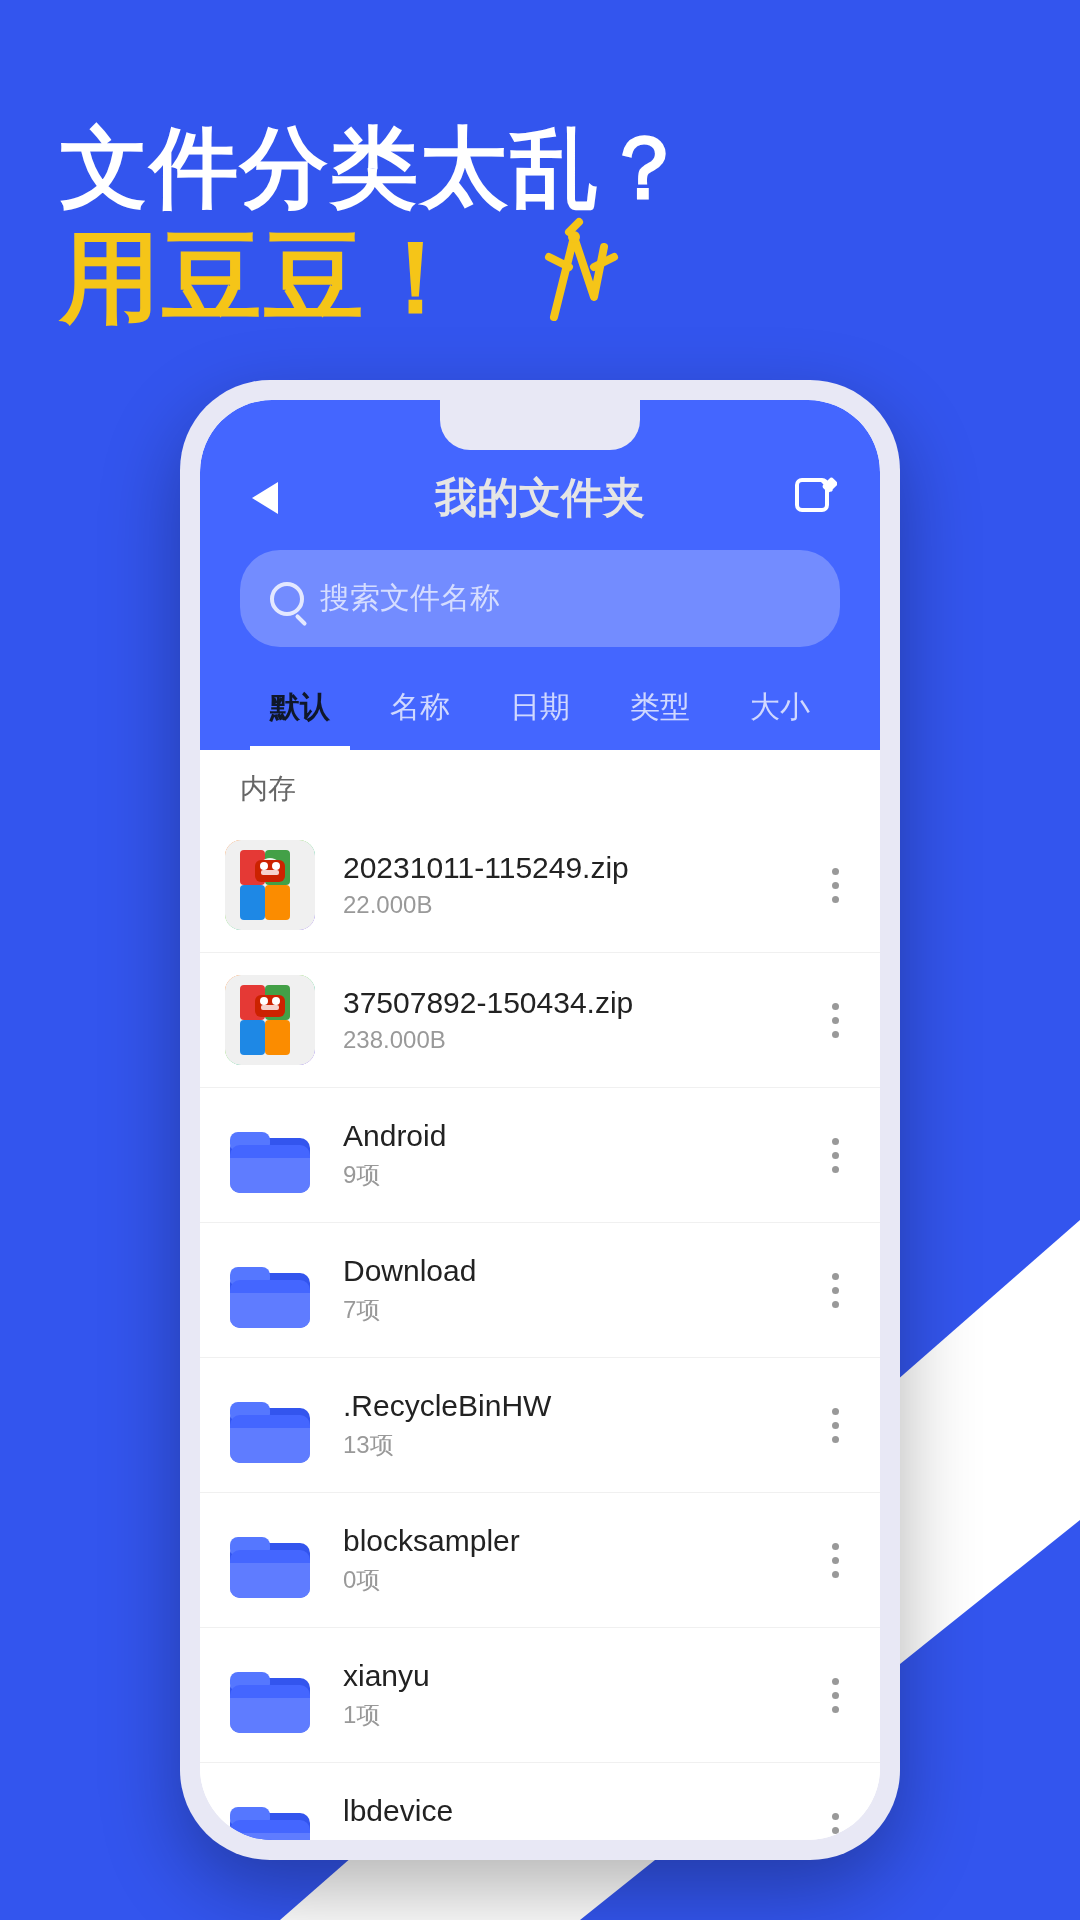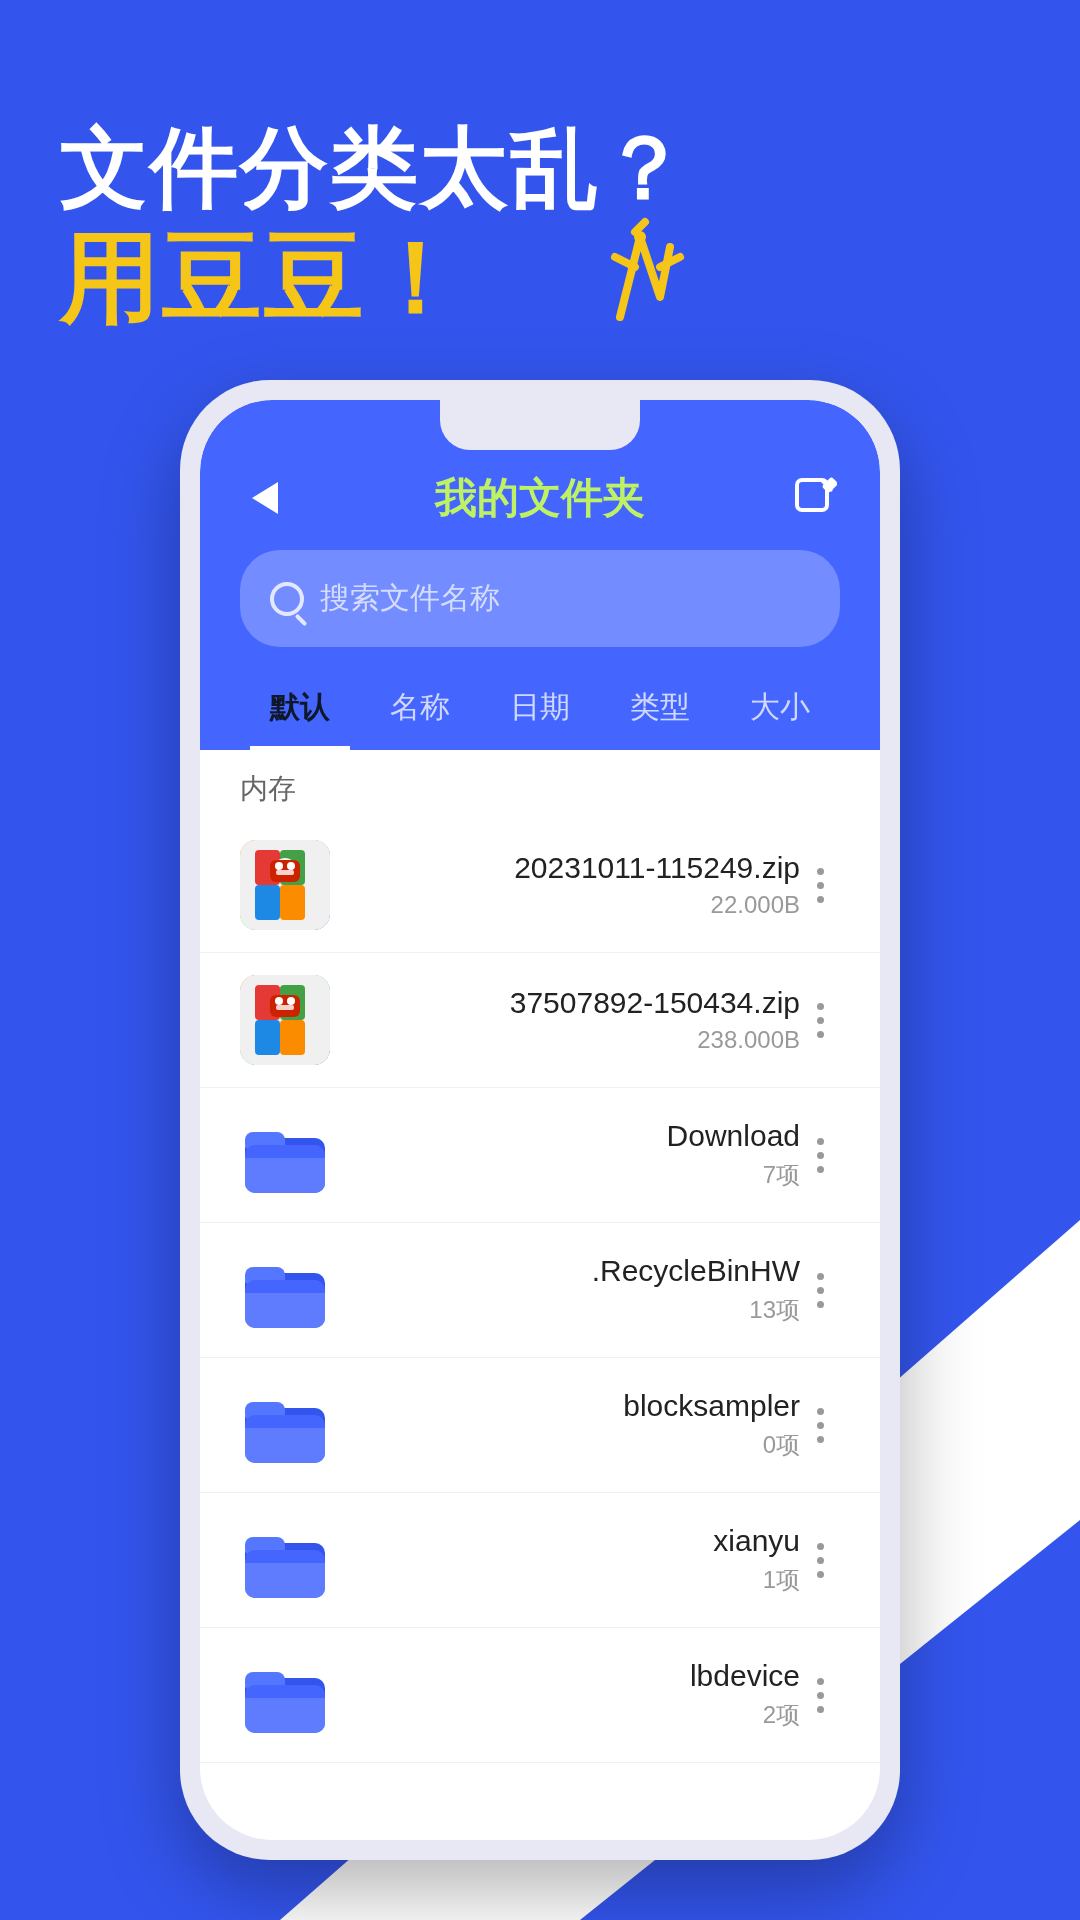--- a/index.html
+++ b/index.html
@@ -57,21 +57,20 @@
 
     .header-line2 {
       font-size: 100px;
       font-weight: 900;
       color: #f5c518;
       line-height: 1.1;
       letter-spacing: 2px;
       display: flex;
       align-items: center;
       gap: 26px;
-      justify-content: space-between;
     }
 
     
     .phone-container {
       position: absolute;
       top: 380px;
       left: 50%;
       transform: translateX(-50%);
       z-index: 5;
     }
@@ -135,21 +134,21 @@
       width: 0;
       height: 0;
       border-top: 16px solid transparent;
       border-bottom: 16px solid transparent;
       border-right: 26px solid white;
     }
 
     .app-title {
       font-size: 42px;
       font-weight: 600;
-      color: #bef264;
+      color: #e5e5e5;
     }
 
     .edit-btn {
       width: 50px;
       height: 50px;
       display: flex;
       align-items: center;
       justify-content: center;
     }
 
@@ -222,24 +221,23 @@
     .section-label {
       font-size: 28px;
       color: #666;
       padding: 20px 24px 10px 40px;
       font-weight: 500;
     }
 
     .file-item {
       display: flex;
       align-items: center;
-      padding: 22px 40px;
+      padding: 22px 25px;
       border-bottom: 1px solid #f0f0f0;
       position: relative;
-      text-align: right;
     }
 
     .file-icon {
       width: 90px;
       height: 90px;
       border-radius: 16px;
       margin-right: 28px;
       flex-shrink: 0;
       display: flex;
       align-items: center;
@@ -394,111 +392,130 @@
             <div class="file-name">37507892-150434.zip</div>
             <div class="file-meta">238.000B</div>
           </div>
           <div class="more-btn">
             <div class="more-dot"></div>
             <div class="more-dot"></div>
             <div class="more-dot"></div>
           </div>
         </div>
 
-
         <div class="file-item">
           <div class="file-icon">
             <svg width="90" height="90" viewBox="0 0 90 90">
               <rect x="5" y="28" width="80" height="55" rx="10" fill="#3355ee"></rect>
               <rect x="5" y="22" width="40" height="20" rx="8" fill="#5577ff"></rect>
               <rect x="5" y="35" width="80" height="48" rx="10" fill="#4466ff"></rect>
               <rect x="5" y="48" width="80" height="35" rx="0" fill="rgba(255,255,255,0.15)"></rect>
             </svg>
           </div>
           <div class="file-info">
-            <div class="file-name">Download</div>
-            <div class="file-meta">7项</div>
+            <div class="file-name">Android</div>
+            <div class="file-meta">9项</div>
           </div>
           <div class="more-btn">
             <div class="more-dot"></div>
             <div class="more-dot"></div>
             <div class="more-dot"></div>
           </div>
         </div>
 
         <div class="file-item">
           <div class="file-icon">
             <svg width="90" height="90" viewBox="0 0 90 90">
               <rect x="5" y="28" width="80" height="55" rx="10" fill="#3355ee"></rect>
               <rect x="5" y="22" width="40" height="20" rx="8" fill="#5577ff"></rect>
               <rect x="5" y="35" width="80" height="48" rx="10" fill="#4466ff"></rect>
               <rect x="5" y="48" width="80" height="35" rx="0" fill="rgba(255,255,255,0.15)"></rect>
             </svg>
           </div>
           <div class="file-info">
-            <div class="file-name">.RecycleBinHW</div>
-            <div class="file-meta">13项</div>
+            <div class="file-name">Download</div>
+            <div class="file-meta">7项</div>
           </div>
           <div class="more-btn">
             <div class="more-dot"></div>
             <div class="more-dot"></div>
             <div class="more-dot"></div>
           </div>
         </div>
 
         <div class="file-item">
           <div class="file-icon">
             <svg width="90" height="90" viewBox="0 0 90 90">
               <rect x="5" y="28" width="80" height="55" rx="10" fill="#3355ee"></rect>
               <rect x="5" y="22" width="40" height="20" rx="8" fill="#5577ff"></rect>
               <rect x="5" y="35" width="80" height="48" rx="10" fill="#4466ff"></rect>
               <rect x="5" y="48" width="80" height="35" rx="0" fill="rgba(255,255,255,0.15)"></rect>
             </svg>
           </div>
           <div class="file-info">
-            <div class="file-name">blocksampler</div>
-            <div class="file-meta">0项</div>
+            <div class="file-name">.RecycleBinHW</div>
+            <div class="file-meta">13项</div>
           </div>
           <div class="more-btn">
             <div class="more-dot"></div>
             <div class="more-dot"></div>
             <div class="more-dot"></div>
           </div>
         </div>
 
         <div class="file-item">
           <div class="file-icon">
             <svg width="90" height="90" viewBox="0 0 90 90">
               <rect x="5" y="28" width="80" height="55" rx="10" fill="#3355ee"></rect>
               <rect x="5" y="22" width="40" height="20" rx="8" fill="#5577ff"></rect>
               <rect x="5" y="35" width="80" height="48" rx="10" fill="#4466ff"></rect>
               <rect x="5" y="48" width="80" height="35" rx="0" fill="rgba(255,255,255,0.15)"></rect>
             </svg>
           </div>
           <div class="file-info">
-            <div class="file-name">xianyu</div>
-            <div class="file-meta">1项</div>
+            <div class="file-name">blocksampler</div>
+            <div class="file-meta">0项</div>
           </div>
           <div class="more-btn">
             <div class="more-dot"></div>
             <div class="more-dot"></div>
             <div class="more-dot"></div>
           </div>
         </div>
 
         <div class="file-item">
           <div class="file-icon">
             <svg width="90" height="90" viewBox="0 0 90 90">
               <rect x="5" y="28" width="80" height="55" rx="10" fill="#3355ee"></rect>
               <rect x="5" y="22" width="40" height="20" rx="8" fill="#5577ff"></rect>
               <rect x="5" y="35" width="80" height="48" rx="10" fill="#4466ff"></rect>
               <rect x="5" y="48" width="80" height="35" rx="0" fill="rgba(255,255,255,0.15)"></rect>
             </svg>
           </div>
           <div class="file-info">
+            <div class="file-name">xianyu</div>
+            <div class="file-meta">1项</div>
+          </div>
+          <div class="more-btn">
+            <div class="more-dot"></div>
+            <div class="more-dot"></div>
+            <div class="more-dot"></div>
+          </div>
+        </div>
+
+        <div class="file-item">
+          <div class="file-icon">
+            <svg width="90" height="90" viewBox="0 0 90 90">
+              <rect x="5" y="28" width="80" height="55" rx="10" fill="#3355ee"></rect>
+              <rect x="5" y="22" width="40" height="20" rx="8" fill="#5577ff"></rect>
+              <rect x="5" y="35" width="80" height="48" rx="10" fill="#4466ff"></rect>
+              <rect x="5" y="48" width="80" height="35" rx="0" fill="rgba(255,255,255,0.15)"></rect>
+            </svg>
+          </div>
+          <div class="file-info">
             <div class="file-name">lbdevice</div>
             <div class="file-meta">2项</div>
           </div>
           <div class="more-btn">
             <div class="more-dot"></div>
             <div class="more-dot"></div>
             <div class="more-dot"></div>
           </div>
         </div>
 

